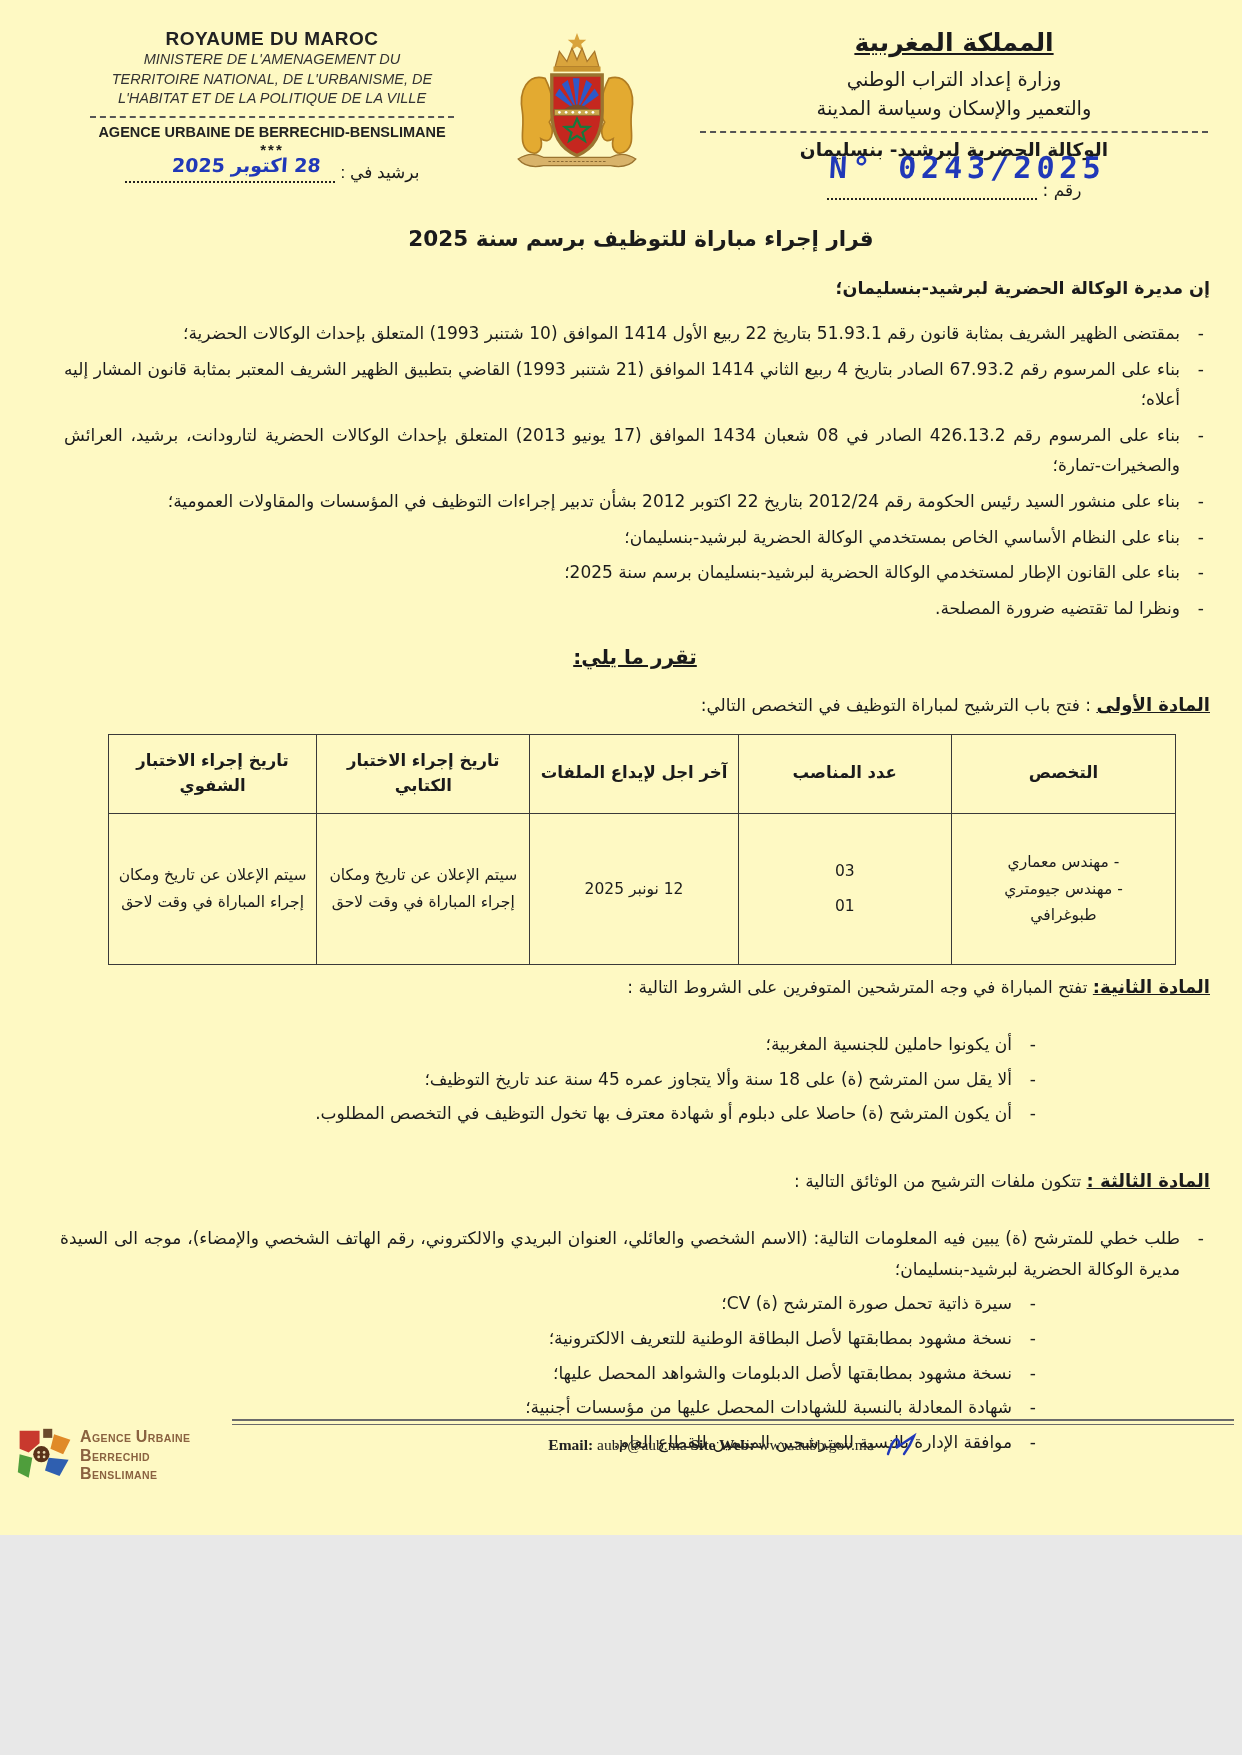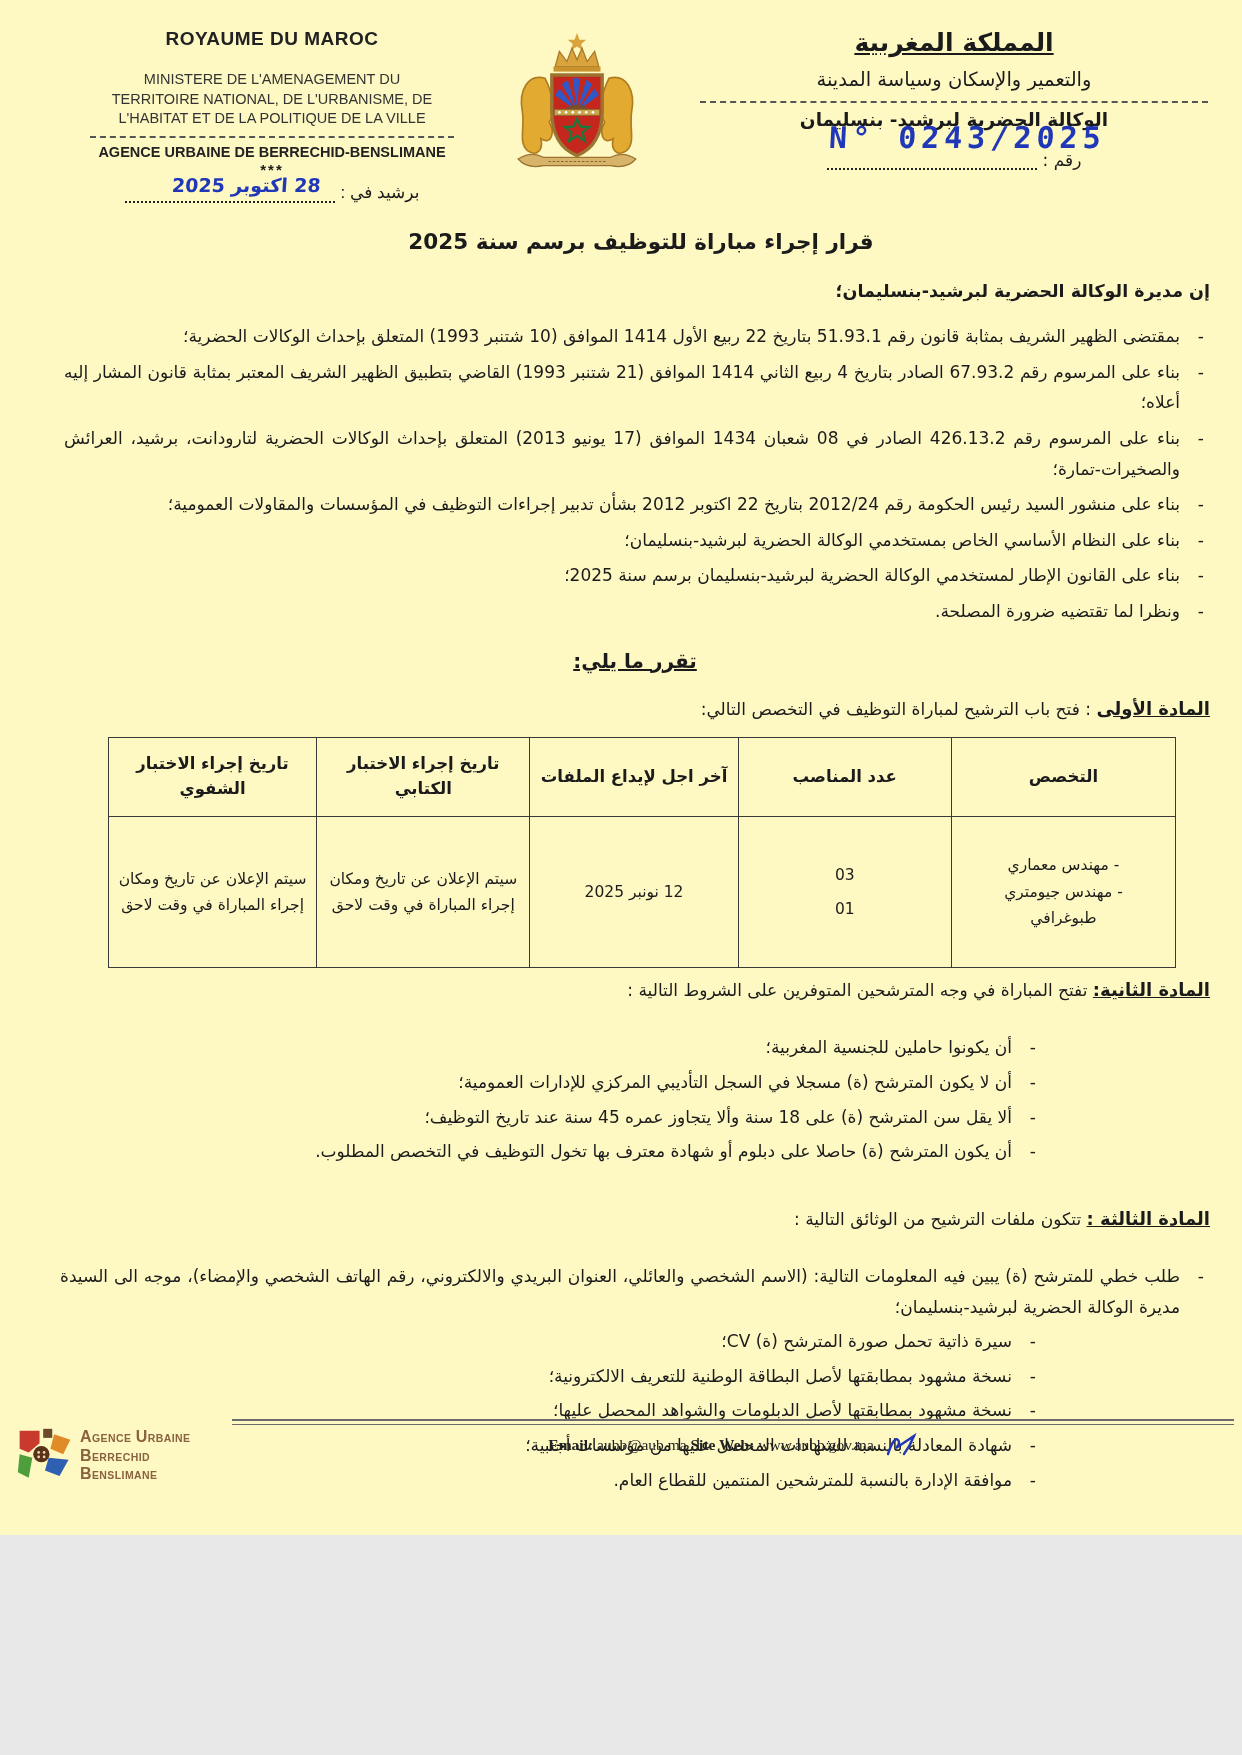--- a/index.html
+++ b/index.html
@@ -10,21 +10,21 @@
     padding-left:20px;
   }
   .corner-sliver{
     position:absolute; top:0; right:0; width:0; height:0;
     border-top:26px solid #9b9b9b; border-left:14px solid transparent;
   }
   
   .header{display:flex; direction:ltr; padding:28px 36px 0 52px;}
   .h-left{width:400px; text-align:center; font-family:"Liberation Sans", sans-serif;}
   .h-kingdom-fr{font-size:19px; font-weight:bold; letter-spacing:.5px; color:#222;}
-  .h-ministry-fr{margin-top:20px; font-size:14.5px; line-height:1.35; color:#333;}
+  .h-ministry-fr{font-size:14.5px; line-height:1.35; color:#333;font-style:italic;}
   .h-dash{border-bottom:2px dashed #555; margin:7px 18px 6px;}
   .h-agency-fr{font-size:14.5px; font-weight:bold; color:#222;}
   .h-stars{font-size:15px; font-weight:bold; letter-spacing:2px; margin-top:1px;}
   .date-line{direction:rtl; display:flex; align-items:flex-end; justify-content:center;
     gap:6px; margin-top:4px; font-size:17px; position:relative;}
   .leader-dots{display:inline-block; width:210px; border-bottom:2px dotted #222; height:14px; position:relative;}
   .stamp-date{
     position:absolute; right:14px; top:-13px; color:#2038b8; font-weight:bold;
     font-size:19px; letter-spacing:2px; transform:skewX(-4deg); white-space:nowrap;
     font-family:"DejaVu Sans", sans-serif;
@@ -137,20 +137,21 @@
         </g>
         <polygon points="100,104 104.2,113.5 114.5,114 106.5,120.5 109.5,130.5 100,124.5 90.5,130.5 93.5,120.5 85.5,114 95.8,113.5" fill="none" stroke="#157a3c" stroke-width="2.6"></polygon>
         <path d="M30,152 Q45,142 60,150 L140,150 Q155,142 170,152 Q160,164 140,160 L60,160 Q40,164 30,152 Z" fill="#d8b36a" stroke="#9a7430" stroke-width="1.5"></path>
         <line x1="66" y1="155" x2="134" y2="155" stroke="#7a5a28" stroke-width="1" stroke-dasharray="3 2"></line>
       </svg>
     </div>
 
     <div class="h-right">
       <div class="h-kingdom-ar">المملكة المغربية</div>
       <div class="h-ministry-ar">
+        <div>وزارة إعداد التراب الوطني</div>
         <div>والتعمير والإسكان وسياسة المدينة</div>
       </div>
       <div class="h-dash"></div>
       <div class="h-agency-ar">الوكالة الحضرية لبرشيد- بنسليمان</div>
       <div class="num-line">
         <span>رقم :</span>
         <span class="leader-dots"></span>
         <span class="stamp-number">N° 0243/2025</span>
       </div>
     </div>
@@ -206,21 +207,20 @@
       </tbody>
     </table>
 
     <div class="article-line">
       <span class="article-head">المادة الثانية:</span><span> تفتح المباراة في وجه المترشحين المتوفرين على الشروط التالية :</span>
     </div>
 
     <div class="gap-md"></div>
     <ul class="dashlist conditions">
       <li>أن يكونوا حاملين للجنسية المغربية؛</li>
-      <li>أن لا يكون المترشح (ة) مسجلا في السجل التأديبي المركزي للإدارات العمومية؛</li>
       <li>ألا يقل سن المترشح (ة) على 18 سنة وألا يتجاوز عمره 45 سنة عند تاريخ التوظيف؛</li>
       <li>أن يكون المترشح (ة) حاصلا على دبلوم أو شهادة معترف بها تخول التوظيف في التخصص المطلوب.</li>
     </ul>
 
     <div class="gap-lg"></div>
     <div class="article-line">
       <span class="article-head">المادة الثالثة :</span><span> تتكون ملفات الترشيح من الوثائق التالية :</span>
     </div>
 
     <div class="gap-md"></div>

